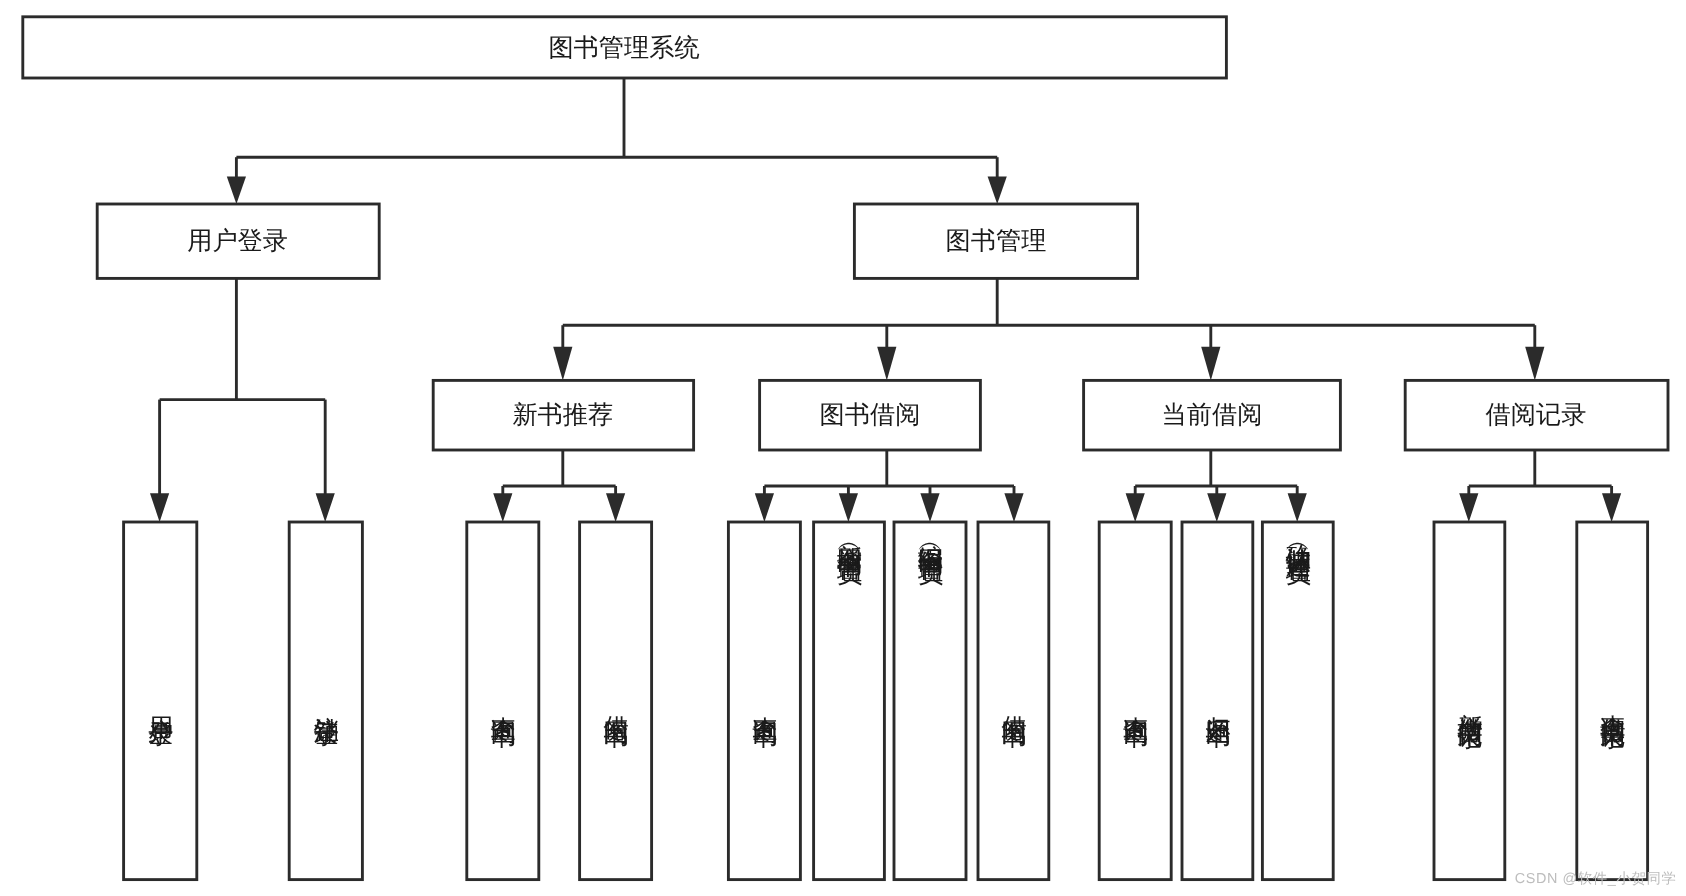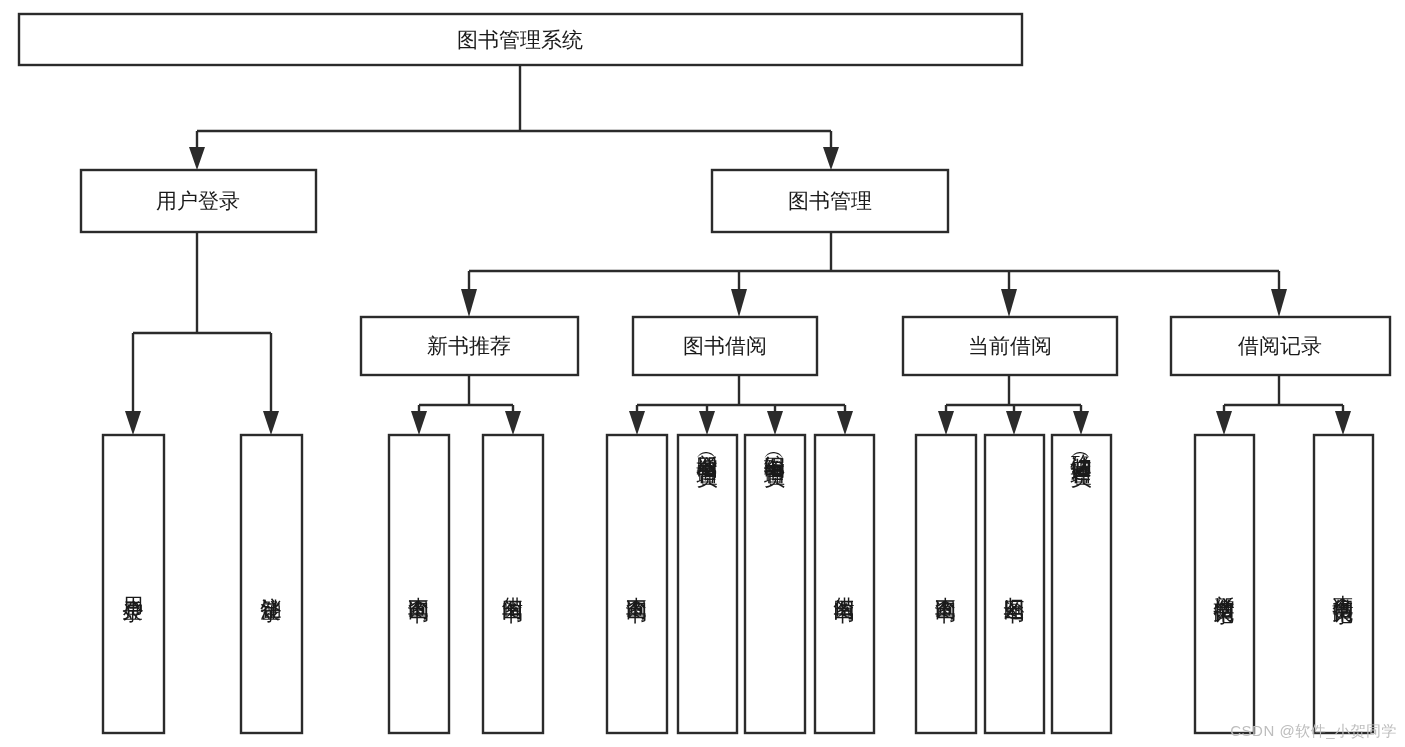--- a/index.html
+++ b/index.html
@@ -69,21 +69,21 @@
     display: flex;
     align-items: flex-start;
     justify-content: center;
     pointer-events: none;
   }
   .watermark {
     position: absolute;
     right: 8px;
     bottom: 6px;
     font-family: "Liberation Sans", "DejaVu Sans", sans-serif;
-    font-size: 15px;
+    font-size: 12px;
     color: #bdbdbd;
     letter-spacing: 0.5px;
     white-space: nowrap;
     user-select: none;
   }
 </style>
 </head>
 <body>
 
 <div id="diagram-root">

